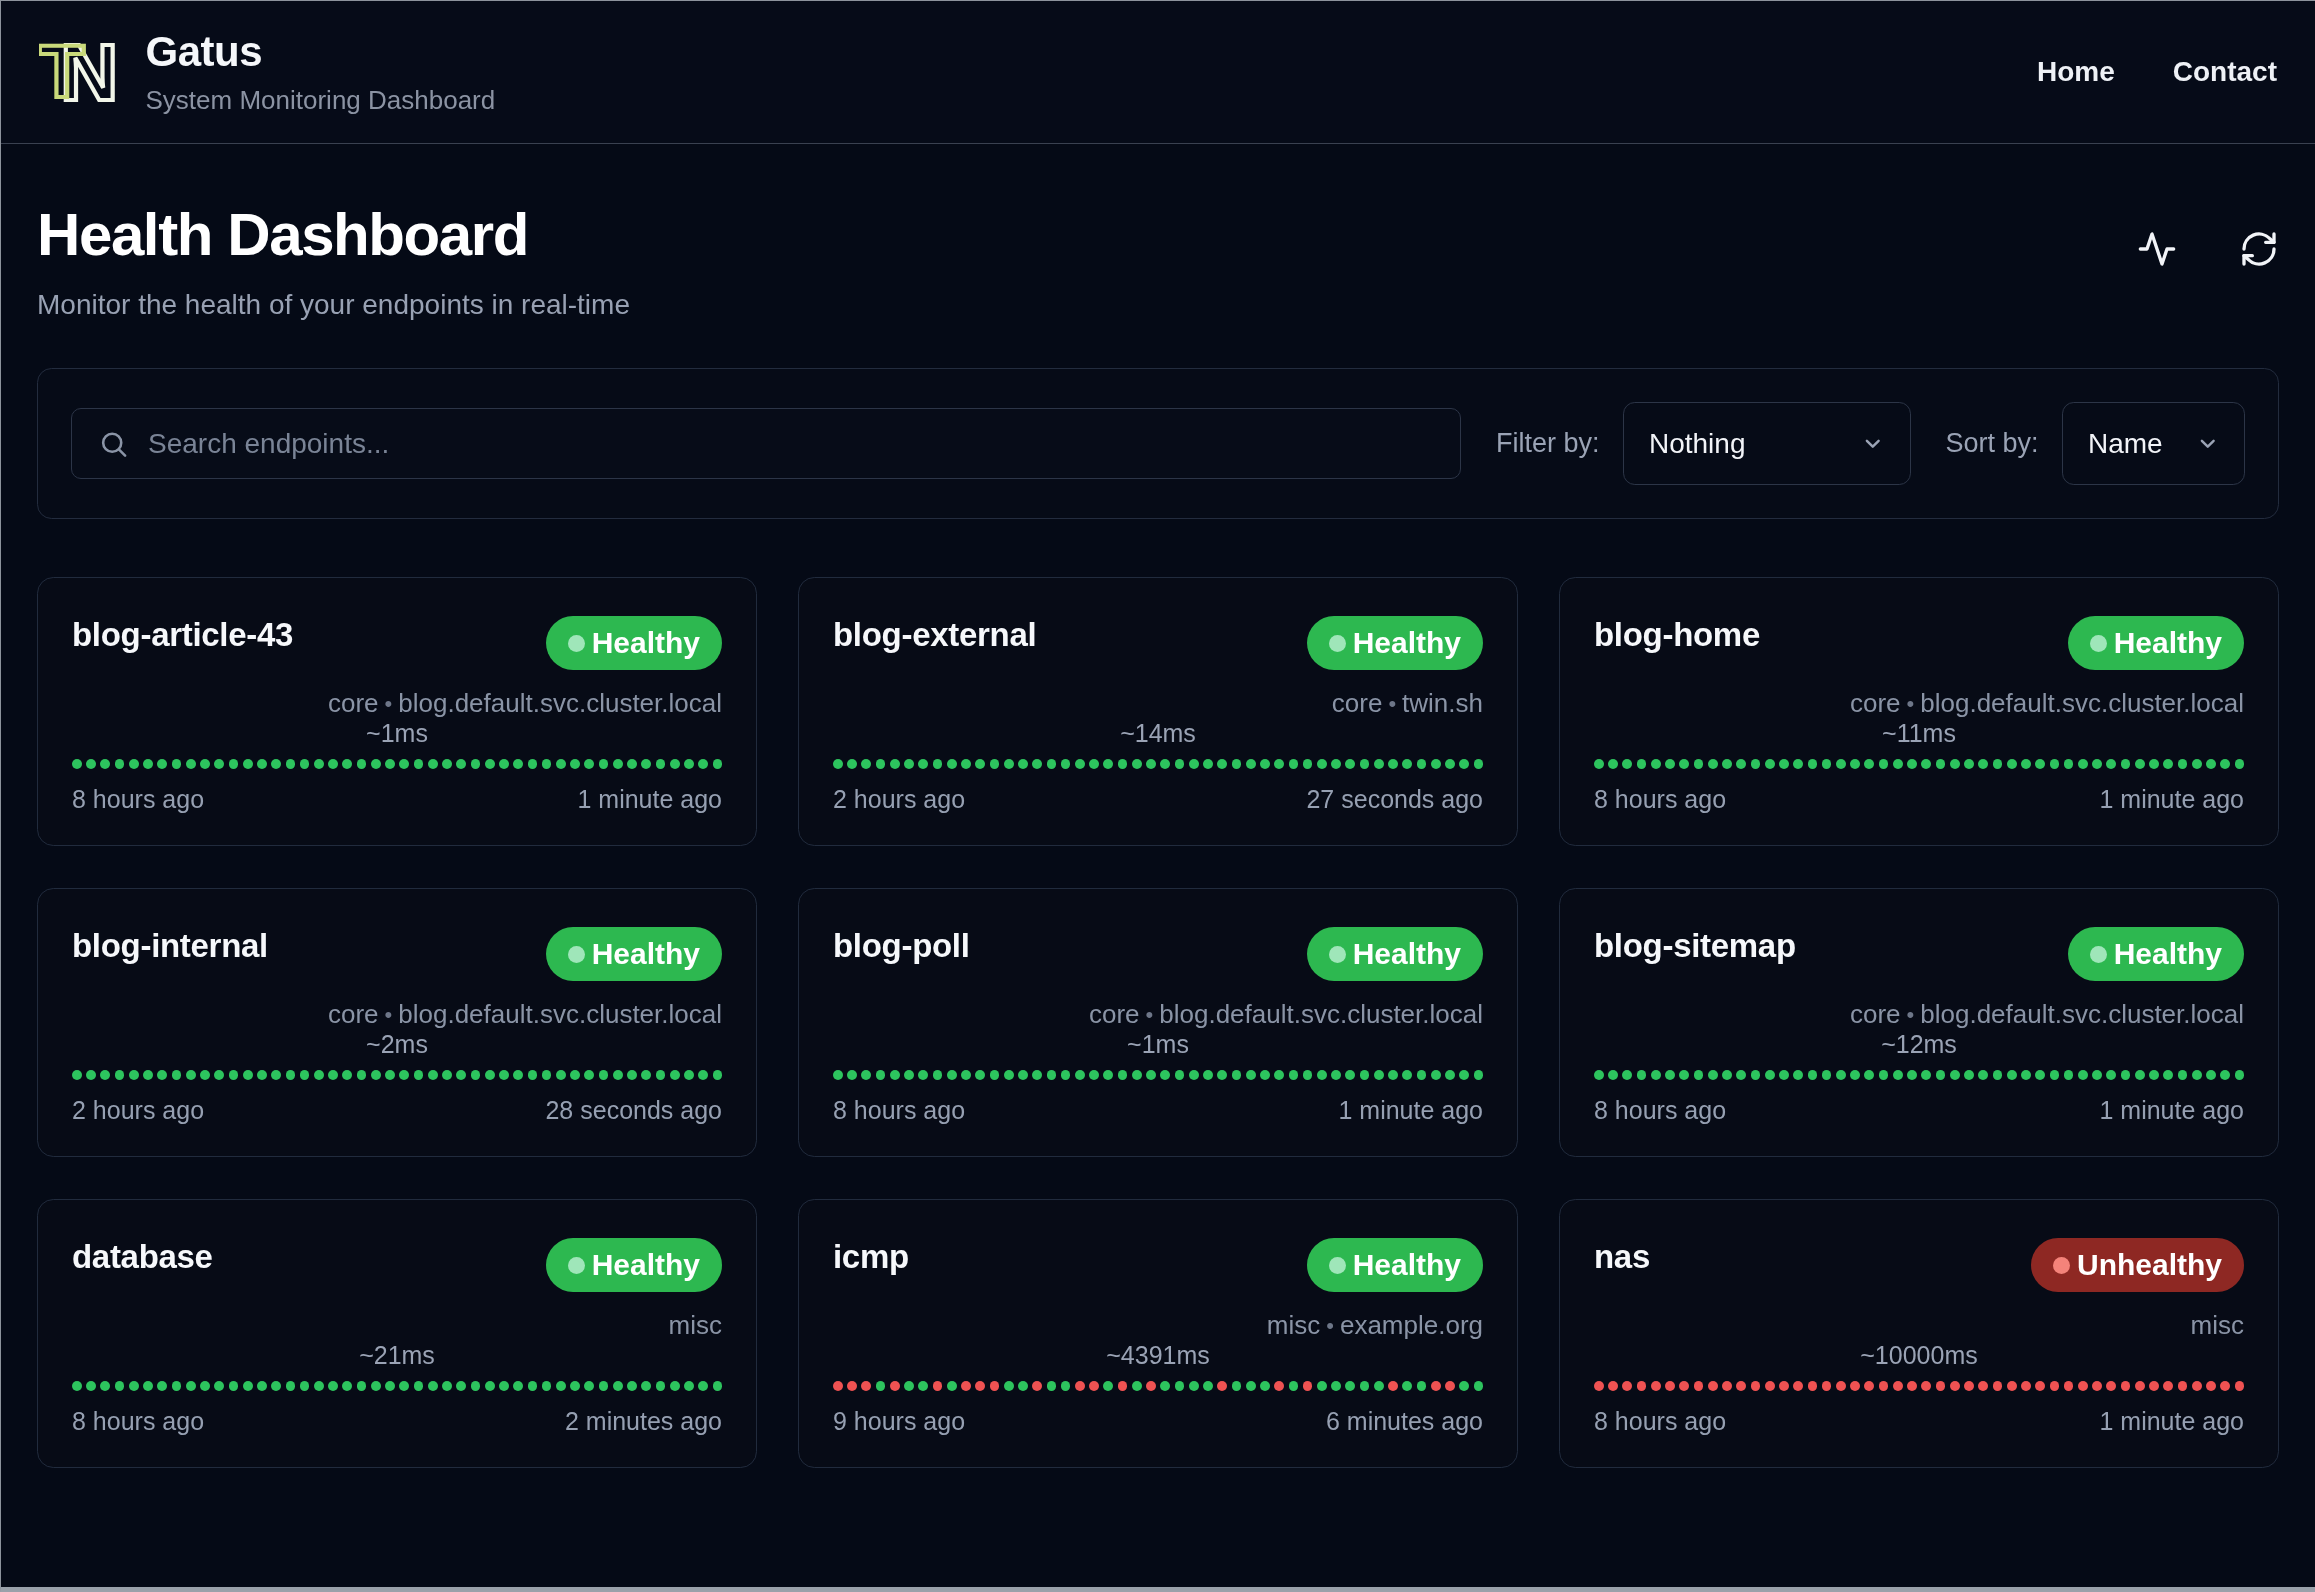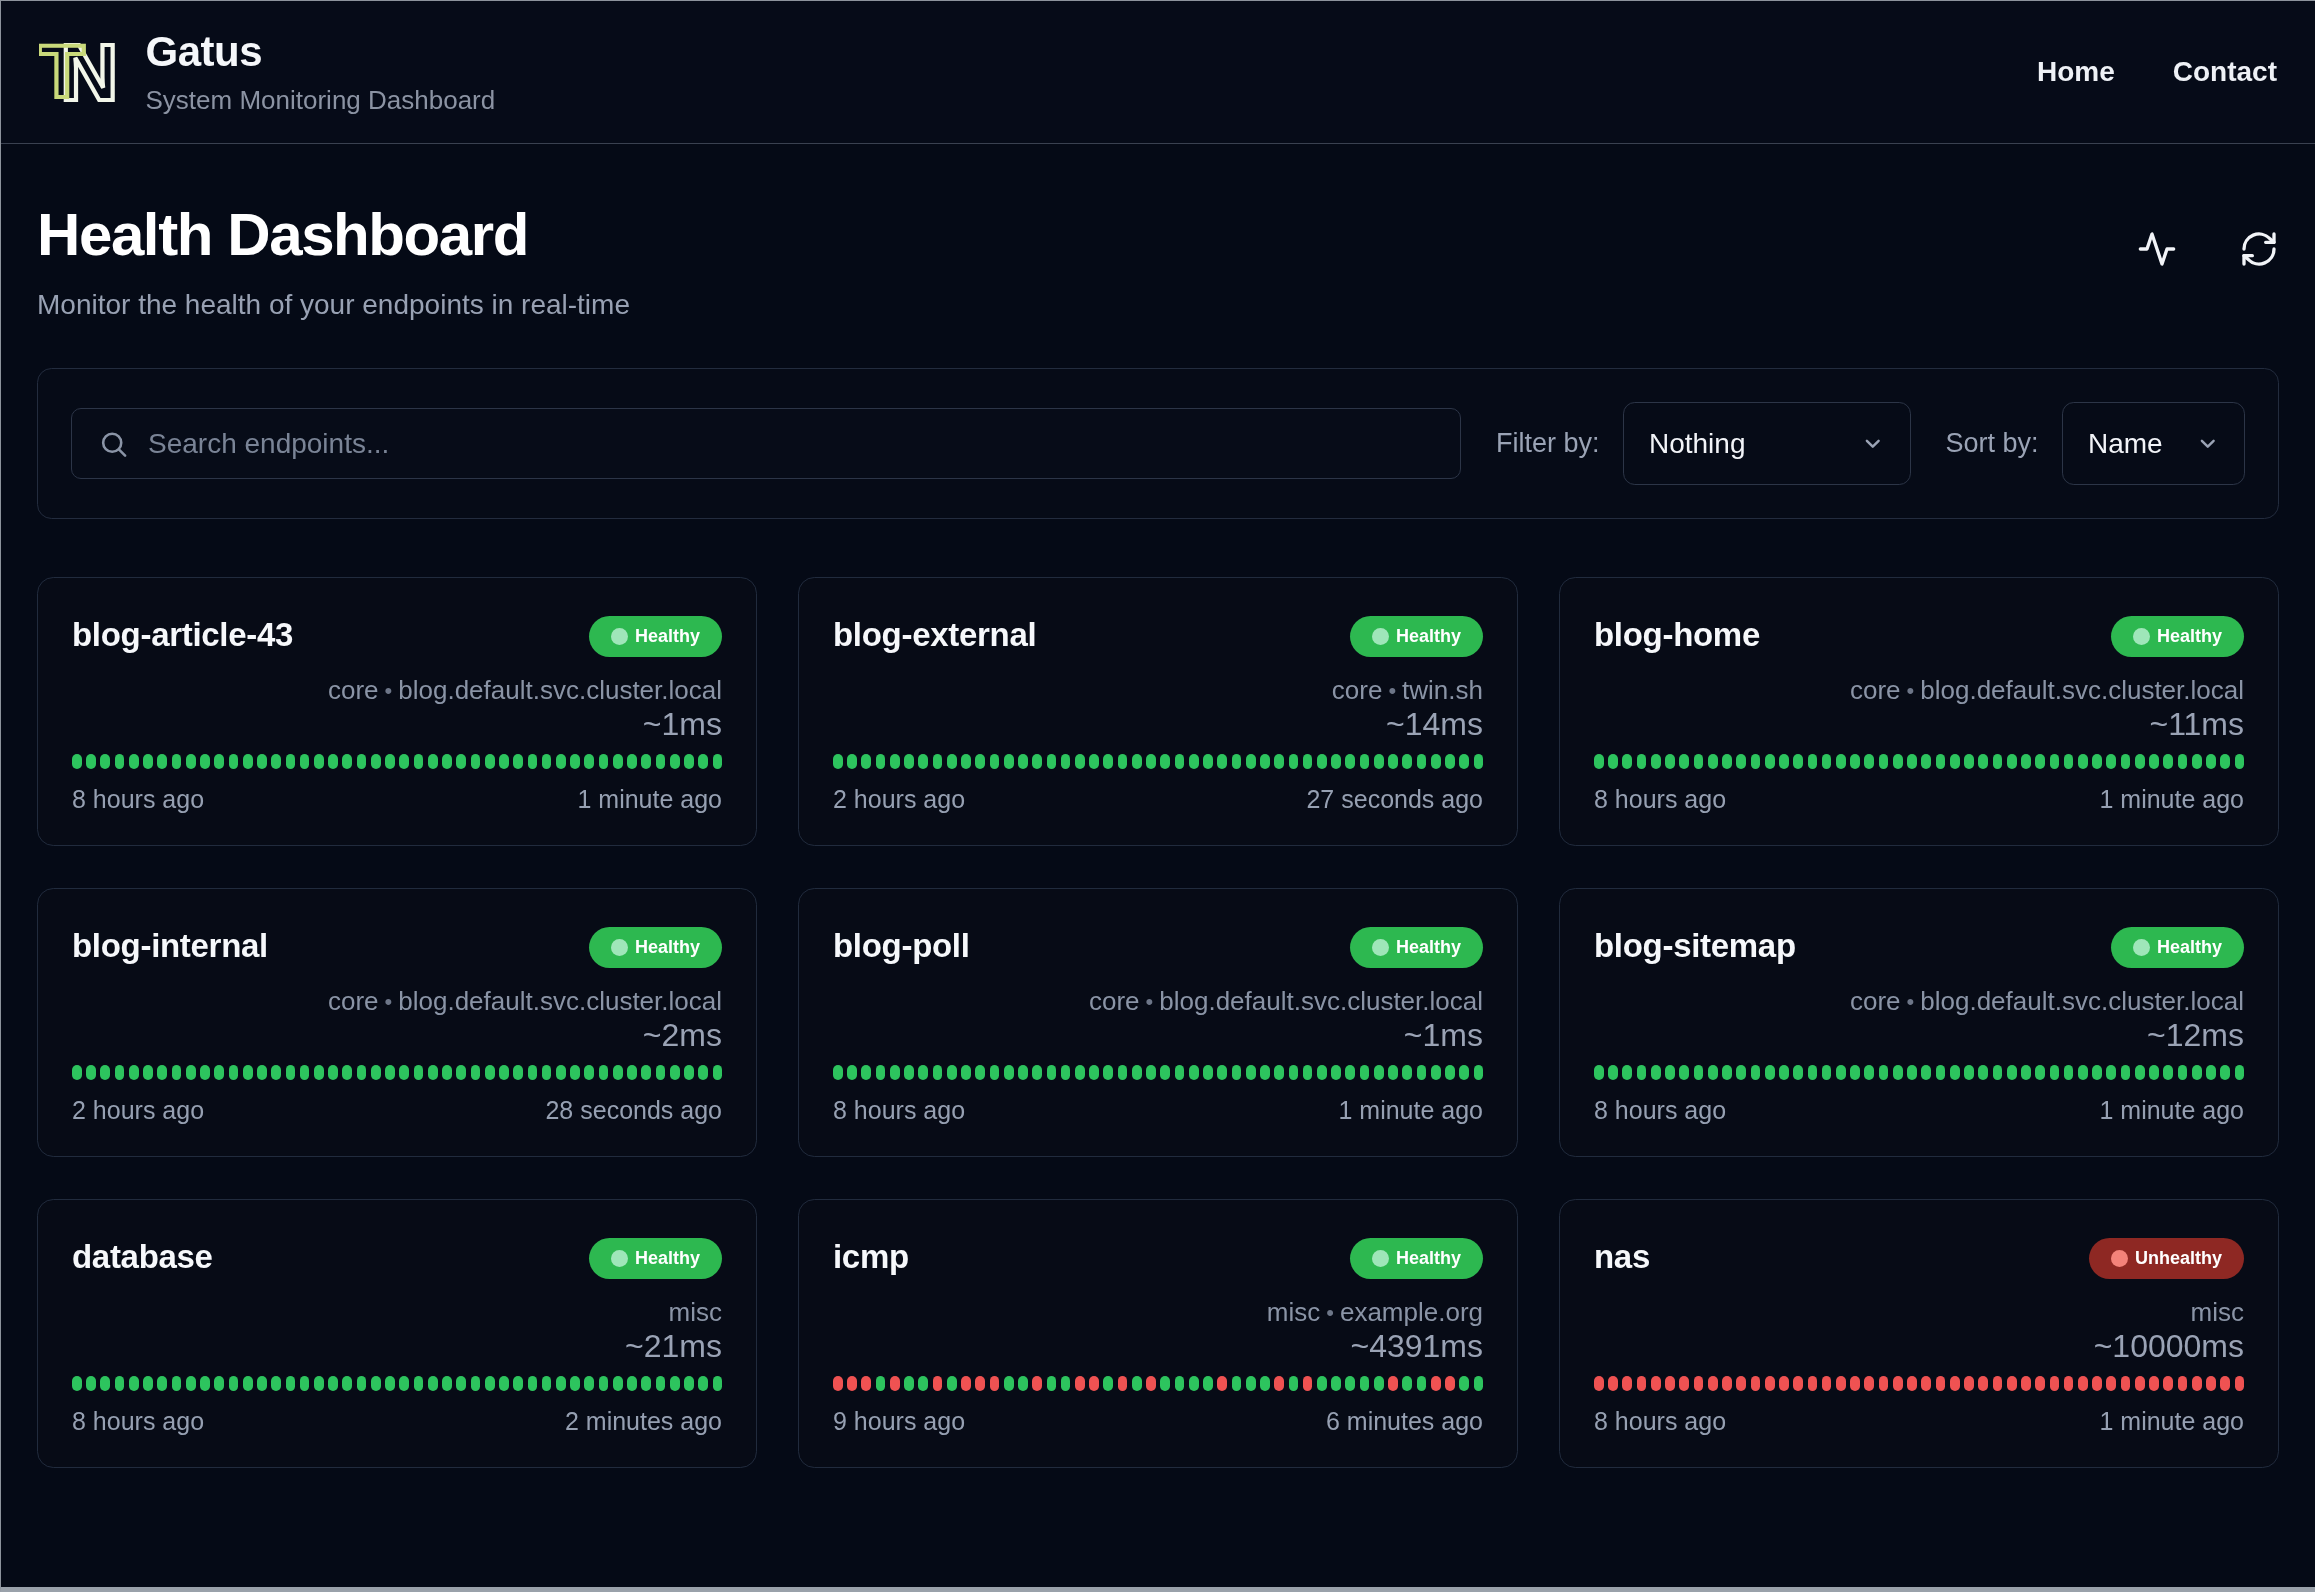--- a/index.html
+++ b/index.html
@@ -92,32 +92,32 @@
     height: 269px;
     display: flex;
     flex-direction: column;
   }
   .card-head { display: flex; align-items: flex-start; justify-content: space-between; }
   .card-title { font-size: 33px; font-weight: bold; color: #f6f8fb; letter-spacing: -0.3px; }
   .badge {
     display: flex; align-items: center; gap: 7px;
     border-radius: 904px;
     padding: 10px 22px;
-    font-size: 18px; font-weight: bold; color: #ffffff;
+    font-size: 30px; font-weight: bold; color: #ffffff;
     flex: 0 0 auto;
     cursor: default;
   }
   .badge .dot { width: 17px; height: 17px; border-radius: 50%; }
   .badge.healthy { background: #2db850; }
   .badge.healthy .dot { background: #9fe6b9; }
   .badge.unhealthy { background: #8e2823; }
   .badge.unhealthy .dot { background: #f4837a; }
   .card-sub { display: flex; align-items: center; gap: 6px; margin-top: 18px; font-size: 26px; color: #8a94a6; justify-content: flex-end; }
   .card-sub .bullet { font-size: 22px; color: #6d7688; }
-  .latency { text-align: right; font-size: 32px; color: #9aa3b5; margin-top: auto; }
+  .latency { text-align: center; font-size: 25px; color: #9aa3b5; margin-top: auto; }
   .bars { display: flex; gap: 4.5px; height: 67px; margin-top: 11px; }
   .bar { flex: 1; border-radius: 7.2px; }
   .bar.g { background: #2dc45e; }
   .bar.r { background: #ef5252; }
   .card-foot { display: flex; justify-content: space-between; margin-top: 16.3px; font-size: 25px; color: #96a0b2; }
 </style>
 </head>
 <body>
 
 <header class="topbar">

